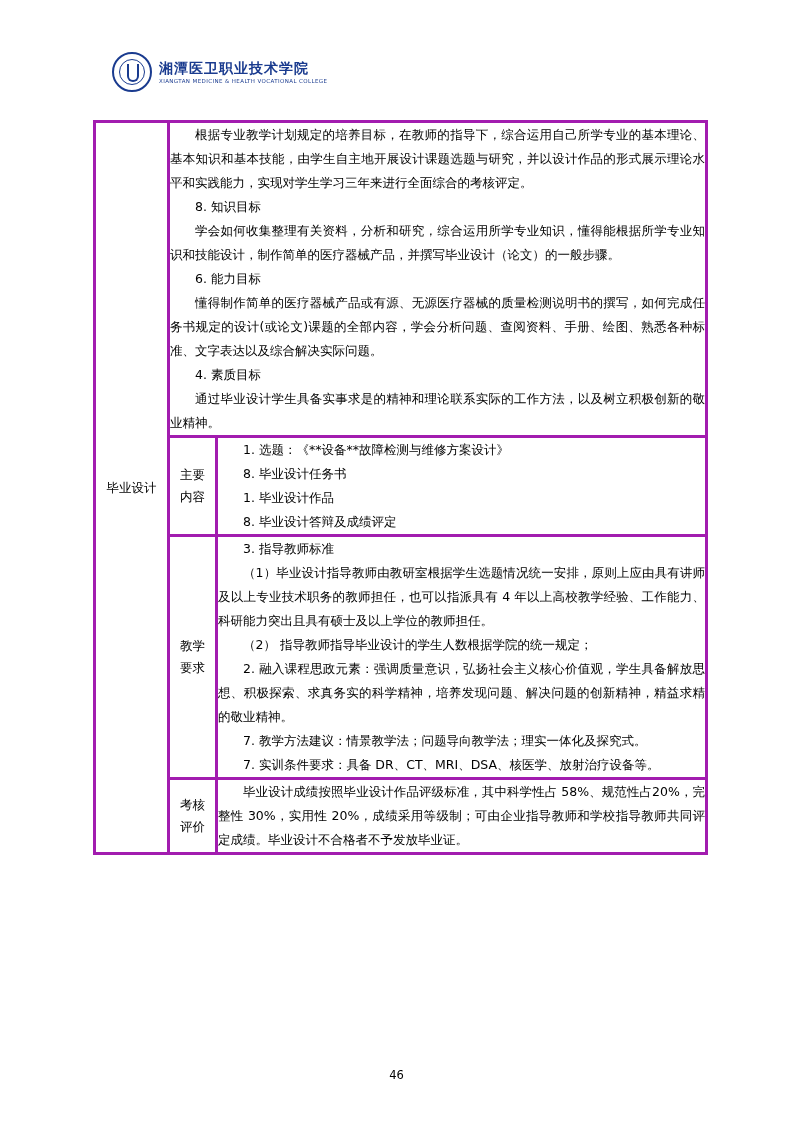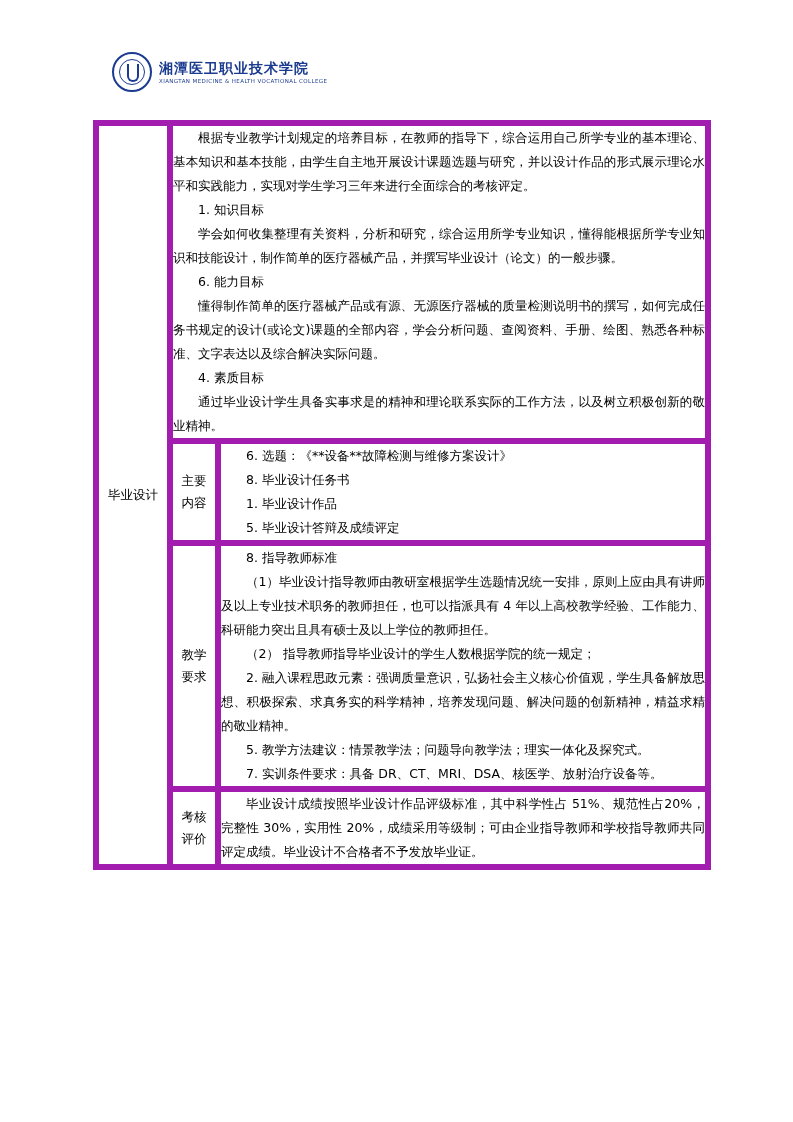--- a/index.html
+++ b/index.html
@@ -84,21 +84,21 @@
   
   .doc-table {
     position: absolute;
     left: 93px;
     top: 120px;
     width: 612px;
     border-collapse: collapse;
     table-layout: fixed;
   }
   .doc-table td {
-    border: 6px solid #a21caf;
+    border: 3px solid #a21caf;
     vertical-align: middle;
     padding: 0;
   }
   .col-a { width: 74px; }
   .col-b { width: 48px; }
   .col-c { width: 490px; }
 
   .cell-pad {
     padding: 7px 9px 9px 9px;
   }
@@ -153,62 +153,63 @@
       <col class="col-c">
     </colgroup>
     <tbody>
 
       <tr>
         <td rowspan="4" class="label-cell">
           <span class="lbl-line">毕业设计</span>
         </td>
         <td colspan="2" class="cell-pad">
           <p class="para indent2">根据专业教学计划规定的培养目标，在教师的指导下，综合运用自己所学专业的基本理论、基本知识和基本技能，由学生自主地开展设计课题选题与研究，并以设计作品的形式展示理论水平和实践能力，实现对学生学习三年来进行全面综合的考核评定。</p>
-          <p class="para indent2">1. 知识目标</p>
+          <p class="para indent2">8. 知识目标</p>
           <p class="para indent2">学会如何收集整理有关资料，分析和研究，综合运用所学专业知识，懂得能根据所学专业知识和技能设计，制作简单的医疗器械产品，并撰写毕业设计（论文）的一般步骤。</p>
           <p class="para indent2">6. 能力目标</p>
           <p class="para indent2">懂得制作简单的医疗器械产品或有源、无源医疗器械的质量检测说明书的撰写，如何完成任务书规定的设计(或论文)课题的全部内容，学会分析问题、查阅资料、手册、绘图、熟悉各种标准、文字表达以及综合解决实际问题。</p>
           <p class="para indent2">4. 素质目标</p>
           <p class="para indent2">通过毕业设计学生具备实事求是的精神和理论联系实际的工作方法，以及树立积极创新的敬业精神。</p>
         </td>
       </tr>
 
       <tr>
         <td class="label-cell">
           <span class="lbl-line">主要</span>
           <span class="lbl-line">内容</span>
         </td>
         <td class="cell-pad">
-          <p class="para indent2">6. 选题：《**设备**故障检测与维修方案设计》</p>
+          <p class="para indent2">1. 选题：《**设备**故障检测与维修方案设计》</p>
           <p class="para indent2">8. 毕业设计任务书</p>
           <p class="para indent2">1. 毕业设计作品</p>
-          <p class="para indent2">5. 毕业设计答辩及成绩评定</p>
+          <p class="para indent2">8. 毕业设计答辩及成绩评定</p>
         </td>
       </tr>
 
       <tr>
         <td class="label-cell">
           <span class="lbl-line">教学</span>
           <span class="lbl-line">要求</span>
         </td>
         <td class="cell-pad">
-          <p class="para indent2">8. 指导教师标准</p>
+          <p class="para indent2">3. 指导教师标准</p>
           <p class="para indent2">（1）毕业设计指导教师由教研室根据学生选题情况统一安排，原则上应由具有讲师及以上专业技术职务的教师担任，也可以指派具有 4 年以上高校教学经验、工作能力、科研能力突出且具有硕士及以上学位的教师担任。</p>
           <p class="para indent2">（2） 指导教师指导毕业设计的学生人数根据学院的统一规定；</p>
           <p class="para indent2">2. 融入课程思政元素：强调质量意识，弘扬社会主义核心价值观，学生具备解放思想、积极探索、求真务实的科学精神，培养发现问题、解决问题的创新精神，精益求精的敬业精神。</p>
-          <p class="para indent2">5. 教学方法建议：情景教学法；问题导向教学法；理实一体化及探究式。</p>
+          <p class="para indent2">7. 教学方法建议：情景教学法；问题导向教学法；理实一体化及探究式。</p>
           <p class="para indent2">7. 实训条件要求：具备 DR、CT、MRI、DSA、核医学、放射治疗设备等。</p>
         </td>
       </tr>
 
       <tr>
         <td class="label-cell">
           <span class="lbl-line">考核</span>
           <span class="lbl-line">评价</span>
         </td>
         <td class="cell-pad">
-          <p class="para indent2">毕业设计成绩按照毕业设计作品评级标准，其中科学性占 51%、规范性占20%，完整性 30%，实用性 20%，成绩采用等级制；可由企业指导教师和学校指导教师共同评定成绩。毕业设计不合格者不予发放毕业证。</p>
+          <p class="para indent2">毕业设计成绩按照毕业设计作品评级标准，其中科学性占 58%、规范性占20%，完整性 30%，实用性 20%，成绩采用等级制；可由企业指导教师和学校指导教师共同评定成绩。毕业设计不合格者不予发放毕业证。</p>
         </td>
       </tr>
     </tbody>
   </table>
 
+  <div class="page-number">46</div>
 </div>
 
 </body></html>

